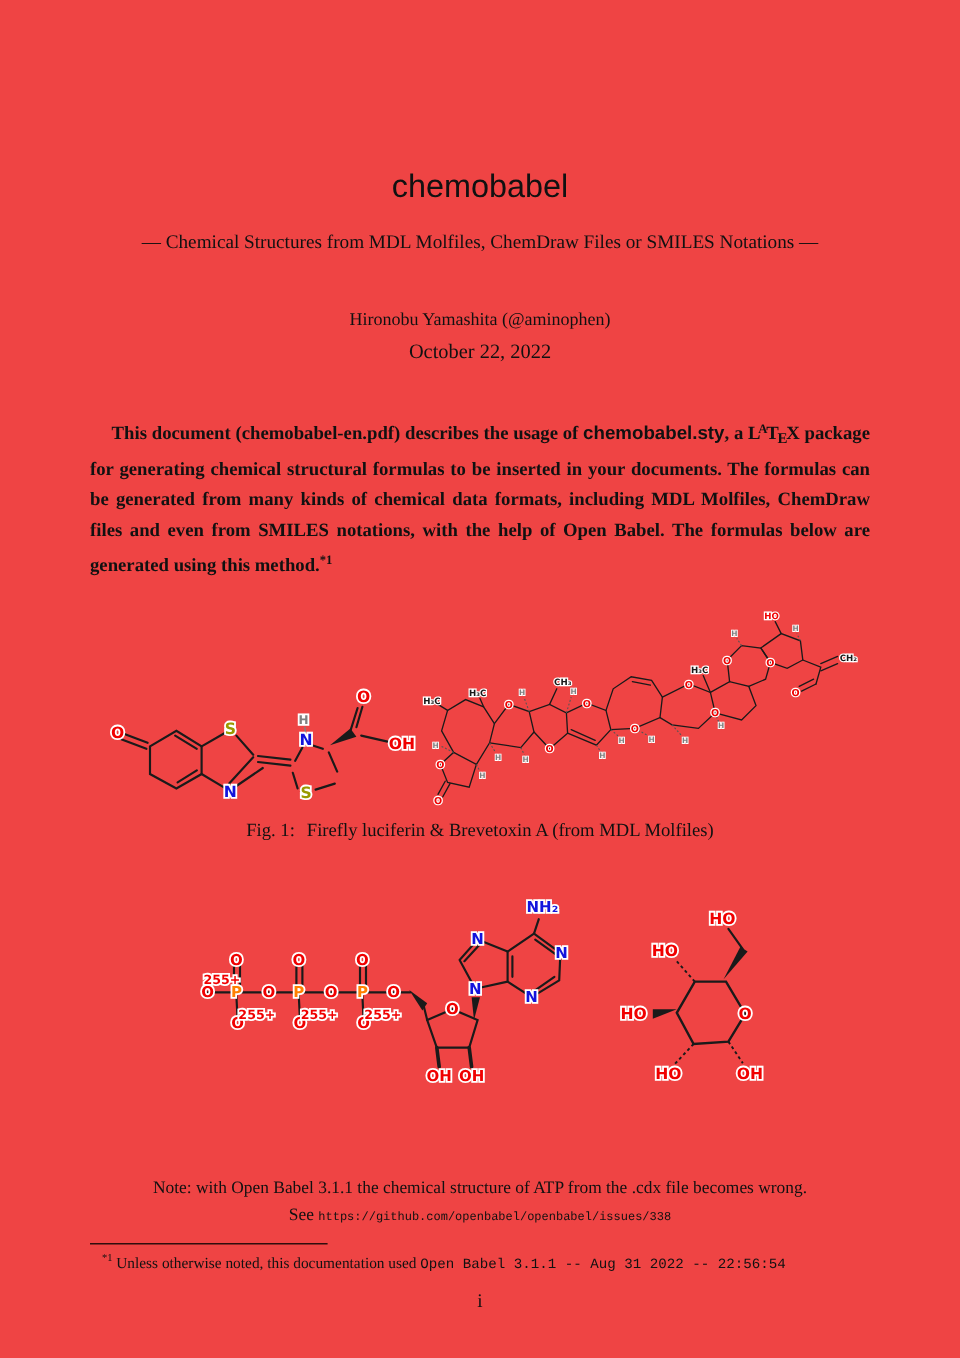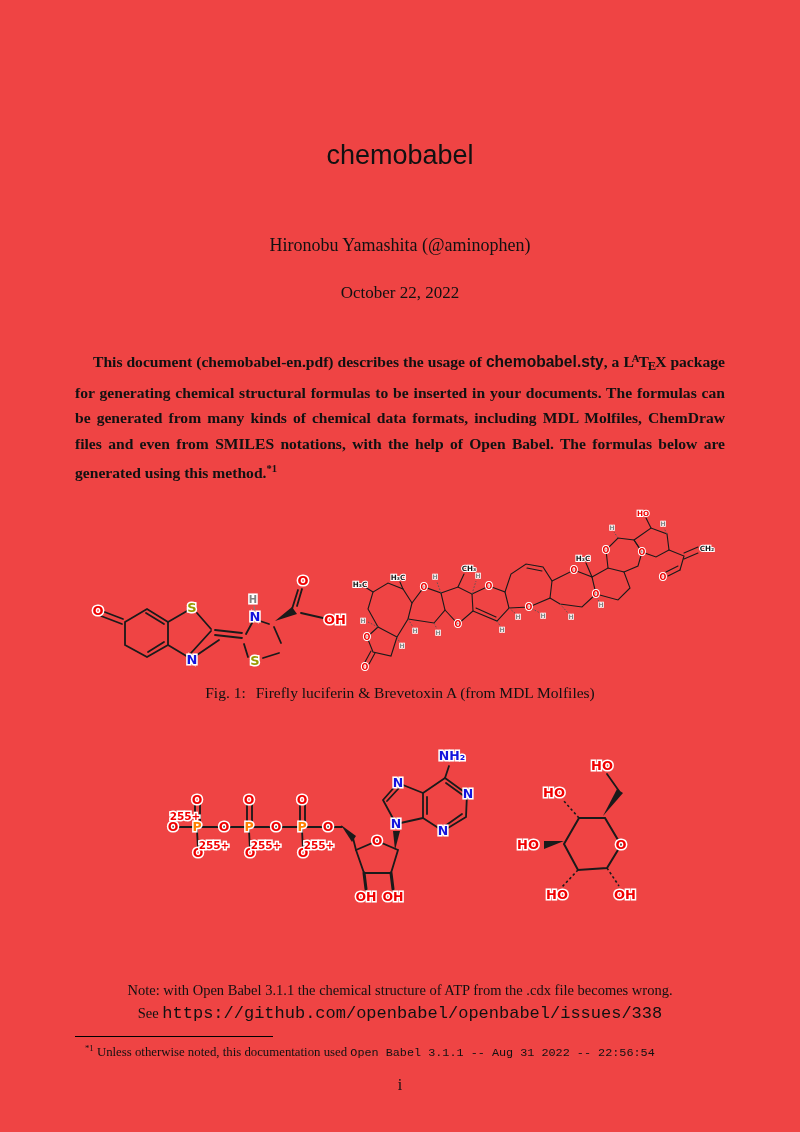--- a/index.html
+++ b/index.html
@@ -2,33 +2,33 @@
 <html><head>
 <meta charset="utf-8">
 <style>
   html,body{margin:0;padding:0;background:#e8e8e8;}
   .page{position:relative;width:800px;height:1132px;background:#ef4444;margin:0 auto;
         font-family:"Liberation Serif",serif;color:#111;overflow:hidden;}
   .abs{position:absolute;}
   .ctr{left:0;right:0;text-align:center;}
   .title{top:140px;font-family:"Liberation Sans",sans-serif;font-size:27px;}
   .subtitle{top:194px;font-size:16px;}
-  .author{top:235px;font-size:18px;}
+  .author{top:259px;font-size:15px;}
   .date{top:283px;font-size:17px;}
   .intro{top:346px;left:75px;width:650px;font-size:15.6px;line-height:25.6px;text-align:justify;}
   .intro p{margin:0;text-indent:18px;font-weight:bold;}
   .sans{font-family:"Liberation Sans",sans-serif;}
   sup{font-size:68%;}
   .lxa{font-size:68%;vertical-align:5px;margin:0 -1px 0 -2px;}
   .lxe{font-size:80%;vertical-align:-3px;margin:0 -1px;}
   .cap{font-size:15.5px;}
   .cap .lbl{margin-right:10px;}
   .fig1cap{top:684px;} .fig2cap{top:920px;}
   .note{top:979px;font-size:14.5px;line-height:23px;}
-  .mono{font-family:"Liberation Mono",monospace;font-size:17px;}
+  .mono{font-family:"Liberation Mono",monospace;font-size:10px;}
   .fnrule{top:1036px;left:75px;width:198px;border-top:1.2px solid #000;}
   .footnote{top:1043px;left:85px;width:640px;font-size:12.8px;text-align:left;}
   .footnote .mono{font-size:11.8px;}
   .pagenum{top:1076px;font-size:16px;}
   svg{position:absolute;overflow:visible;}
   svg text{font-family:"DejaVu Sans",sans-serif;font-weight:bold;text-anchor:middle;
            paint-order:stroke fill;stroke:#fff;stroke-width:3px;}
   .bond{stroke:#1a1a1a;stroke-width:1.8;fill:none;stroke-linecap:round;}
   .bthin{stroke:#1a1a1a;stroke-width:1.1;fill:none;stroke-linecap:round;}
   .wedge{fill:#1a1a1a;stroke:none;}
@@ -40,20 +40,21 @@
   .h10{font-size:10px;font-weight:bold;}
   .b8{font-size:8px;stroke-width:2px;} .b7{font-size:7.2px;stroke-width:2px;}
   .b6{font-size:6.2px;stroke-width:1.5px;font-weight:bold;}
 </style>
 </head>
 <body>
 
 <div class="page">
 
   <div class="abs ctr title">chemobabel</div>
+  <div class="abs ctr subtitle">— Chemical Structures from MDL Molfiles, ChemDraw Files or SMILES Notations —</div>
   <div class="abs ctr author">Hironobu Yamashita (@aminophen)</div>
   <div class="abs ctr date">October 22, 2022</div>
 
   <div class="abs intro">
     <p><span>This document (chemobabel-en.pdf) describes the usage of </span><span class="sans">chemobabel.sty</span><span>, a </span><span><span>L</span><span class="lxa">A</span><span>T</span><span class="lxe">E</span><span>X</span></span><span> package for </span><b>generating chemical structural formulas</b><span> to be inserted in your documents. The formulas can be generated </span><b>from many kinds of chemical data formats</b><span>, including MDL Molfiles, ChemDraw files and even from SMILES notations, with the help of Open Babel. The formulas below are generated using this method.</span><sup>*1</sup></p>
   </div>
 
   <svg style="left:85px;top:565px;" width="265" height="108" viewBox="0 0 265 108">
     <g class="bond">
       <path d="M17,46 L38,54 M16,51 L37,59"></path>

